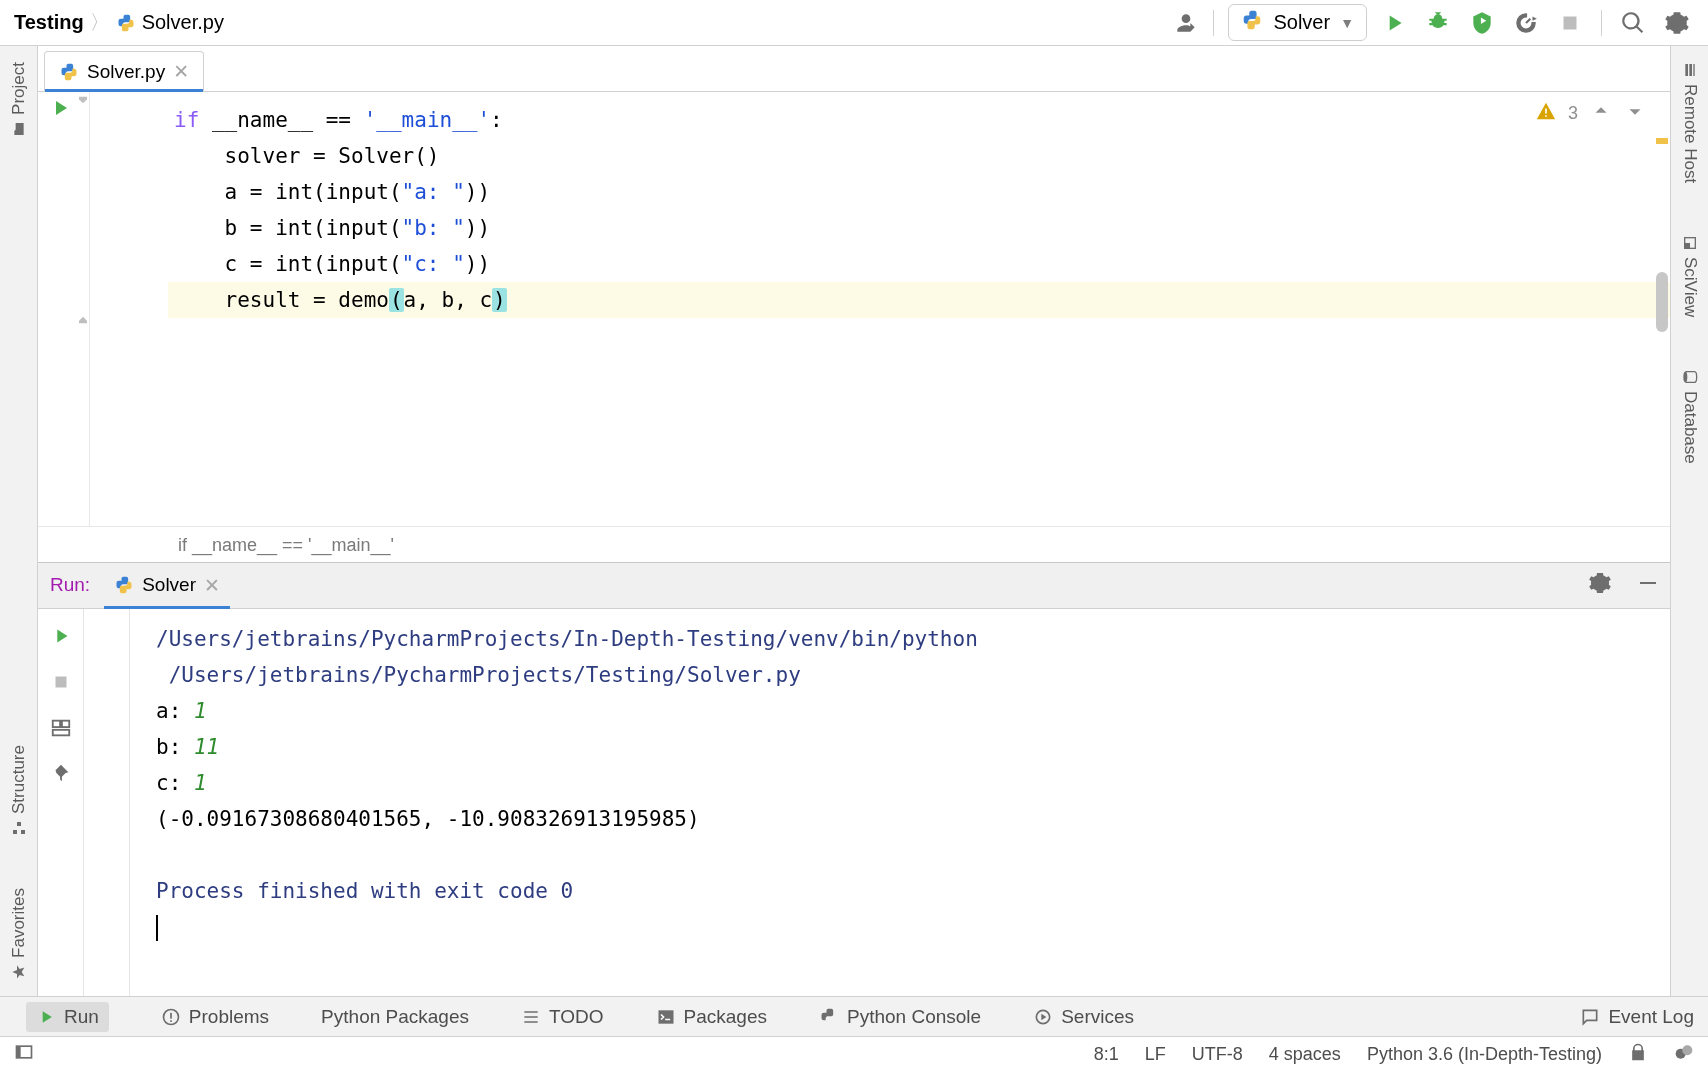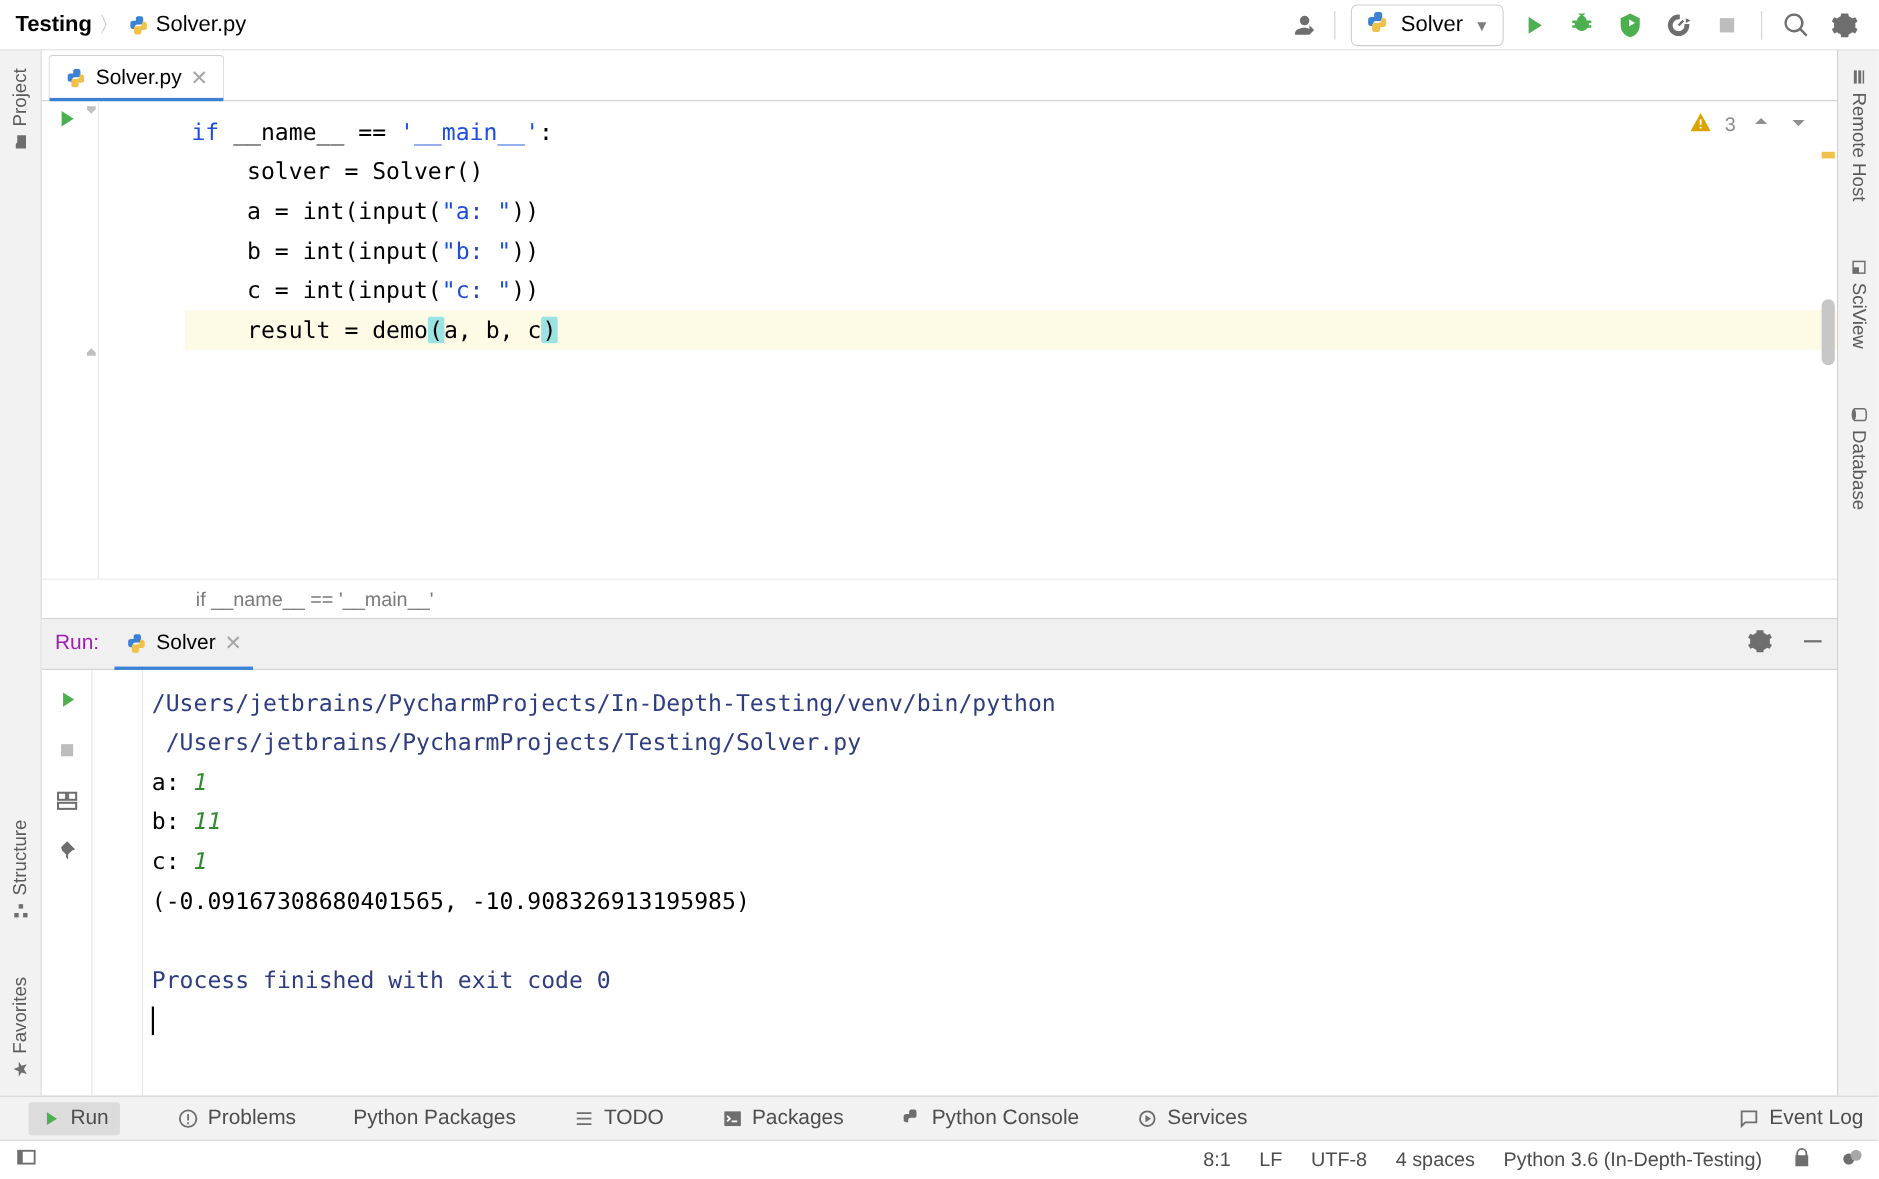--- a/index.html
+++ b/index.html
@@ -50,21 +50,21 @@
 .gutter { width: 130px; display: flex; }
 .line-nums { width: 78px; text-align: right; color: #b0b0b0; font-family: "Menlo","Consolas",monospace; font-size: 21px; padding-top: 10px; }
 .line-nums div { height: 36px; line-height: 36px; padding-right: 18px; }
 .gutter-icons { width: 52px; padding-top: 10px; position: relative; border-right: 1px solid #e8e8e8; }
 .gut-run { position: absolute; left: 10px; top: 4px; color: #4caf50; }
 .gut-run svg { width: 24px; height: 24px; fill: currentColor; }
 .fold { position: absolute; right: -2px; color: #bfbfbf; }
 .fold svg { width: 16px; height: 16px; fill: currentColor; }
 .code { flex: 1; font-family: "Menlo","Consolas",monospace; font-size: 21px; padding-top: 10px; position: relative; }
 .code div.codeline { height: 36px; line-height: 36px; white-space: pre; padding-left: 6px; }
-.code .kw { color: #1d4ed8; }
+.code .kw { color: #8b5cf6; }
 .code .str { color: #1d4ed8; }
 .code .hl-line { background: #fdfae6; }
 .paren-match { background: #9be2e2; border-radius: 2px; padding: 0 1px; }
 .editor-overlay { position: absolute; top: 8px; right: 24px; display: flex; align-items: center; gap: 12px; color: #8f8f8f; font-size: 18px; }
 .editor-overlay .warn-tri svg { width: 20px; height: 20px; fill: #d9a400; }
 .editor-overlay .nav svg { width: 22px; height: 22px; fill: #8f8f8f; cursor: pointer; }
 .editor-scrollbar { position: absolute; right: 2px; top: 0; width: 14px; height: 100%; }
 .editor-scrollbar .mark { position: absolute; right: 0; width: 12px; height: 6px; background: #f1c24a; }
 .editor-scrollbar .thumb { position: absolute; right: 0; width: 12px; background: #c7c7c7; border-radius: 6px; }
 
@@ -80,21 +80,21 @@
 .run-header .spacer { flex: 1; }
 .run-header .htool svg { width: 24px; height: 24px; fill: #6e6e6e; cursor: pointer; }
 
 .run-body { display: flex; flex: 1; min-height: 0; }
 .run-toolcol { width: 46px; display: flex; flex-direction: column; align-items: center; gap: 16px; padding-top: 12px; border-right: 1px solid #e5e5e5; }
 .run-toolcol .tc { width: 30px; height: 30px; display: inline-flex; align-items: center; justify-content: center; color: #6e6e6e; cursor: pointer; border-radius: 4px; }
 .run-toolcol .tc svg { width: 22px; height: 22px; fill: currentColor; }
 .run-toolcol .tc.green { color: #4caf50; }
 .run-toolcol2 { width: 46px; display: flex; flex-direction: column; align-items: center; gap: 12px; padding-top: 12px; border-right: 1px solid #e5e5e5; }
 .run-console { flex: 1; font-family: "Menlo","Consolas",monospace; font-size: 21px; padding: 12px 8px; color: #2e3c80; overflow: hidden; }
-.run-console div { height: 36px; line-height: 36px; white-space: pre; }
+.run-console div { height: 36px; line-height: 36px; white-space: pre; margin-left: 18px; }
 .run-console .stdin { color: #2e8b2e; font-style: italic; }
 .run-console .plain { color: #000; }
 .run-console .cursor { display: inline-block; width: 2px; height: 26px; background: #000; vertical-align: middle; }
 
 
 .bottombar { display: flex; align-items: center; height: 40px; border-top: 1px solid #d1d1d1; background: #f2f2f2; padding: 0 14px; gap: 40px; font-size: 19px; color: #4d4d4d; }
 .bottombar .bitem { display: flex; align-items: center; gap: 8px; cursor: pointer; margin-left: 12px; }
 .bottombar .bitem.active { background: #dcdcdc; padding: 4px 10px; border-radius: 3px; }
 .bottombar .bitem svg { width: 20px; height: 20px; fill: #6e6e6e; }
 .bottombar .bitem.active .tri { fill: #4caf50; }

